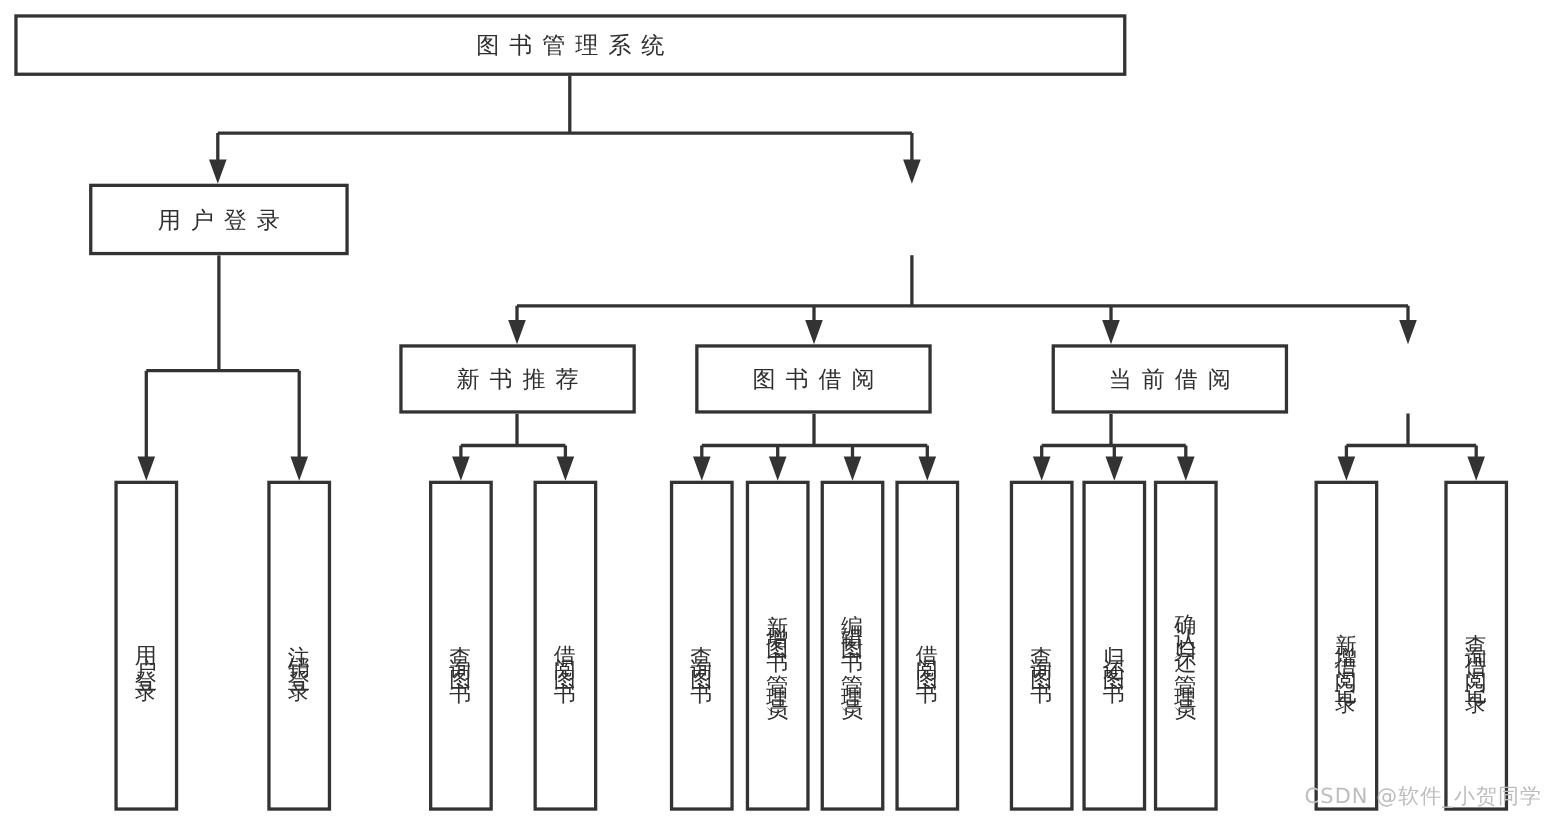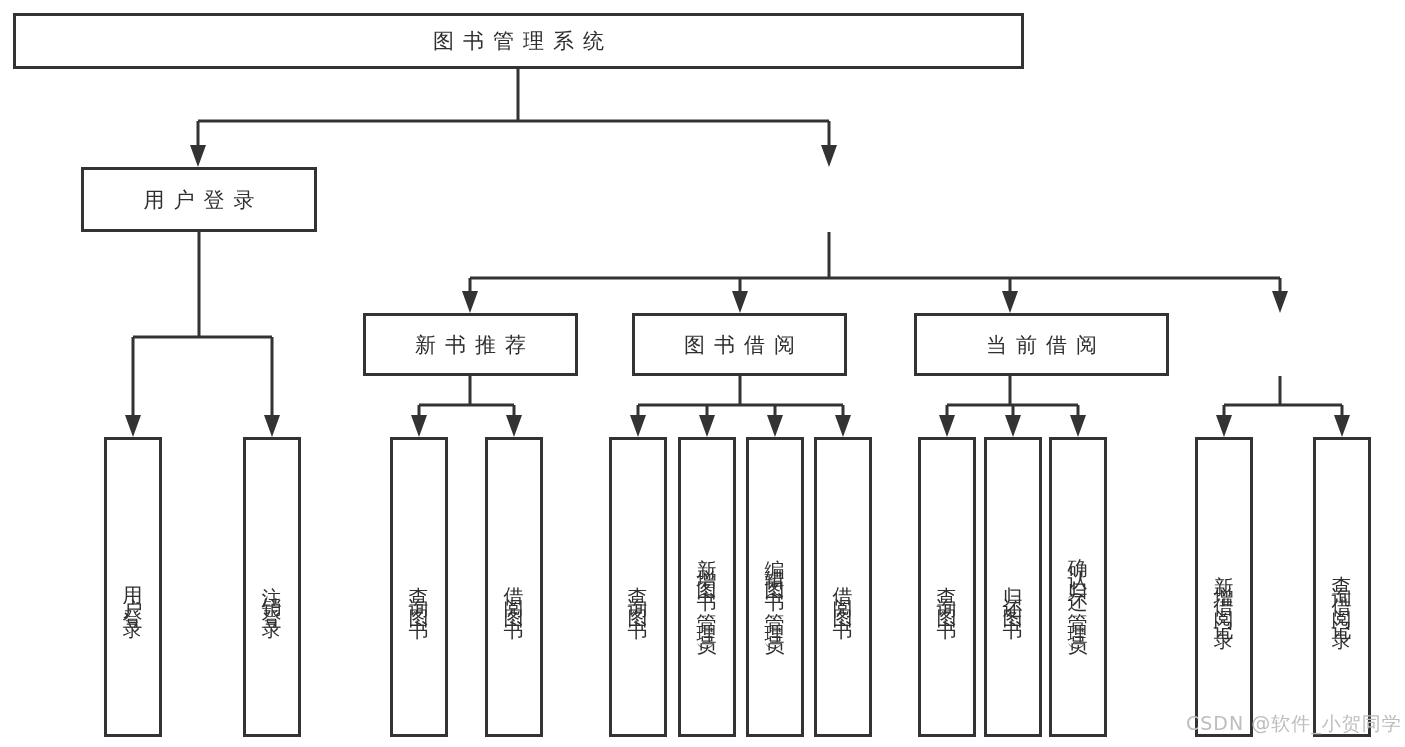--- a/index.html
+++ b/index.html
@@ -88,21 +88,21 @@
   <div class="node" style="left:81px;top:167px;width:236px;height:65px">
     <span class="lbl">用户登录</span>
   </div>
 
   <div class="node" style="left:363px;top:313px;width:215px;height:63px">
     <span class="lbl">新书推荐</span>
   </div>
   <div class="node" style="left:632px;top:313px;width:215px;height:63px">
     <span class="lbl">图书借阅</span>
   </div>
-  <div class="node" style="left:914px;top:313px;width:255px;height:63px">
+  <div class="node" style="left:956px;top:313px;width:215px;height:63px">
     <span class="lbl">当前借阅</span>
   </div>
 
   <div class="node leaf" style="left:104px;top:437px;width:58px;height:300px">
     <span class="lbl">用户登录</span>
   </div>
   <div class="node leaf" style="left:243px;top:437px;width:58px;height:300px">
     <span class="lbl">注销登录</span>
   </div>
 

